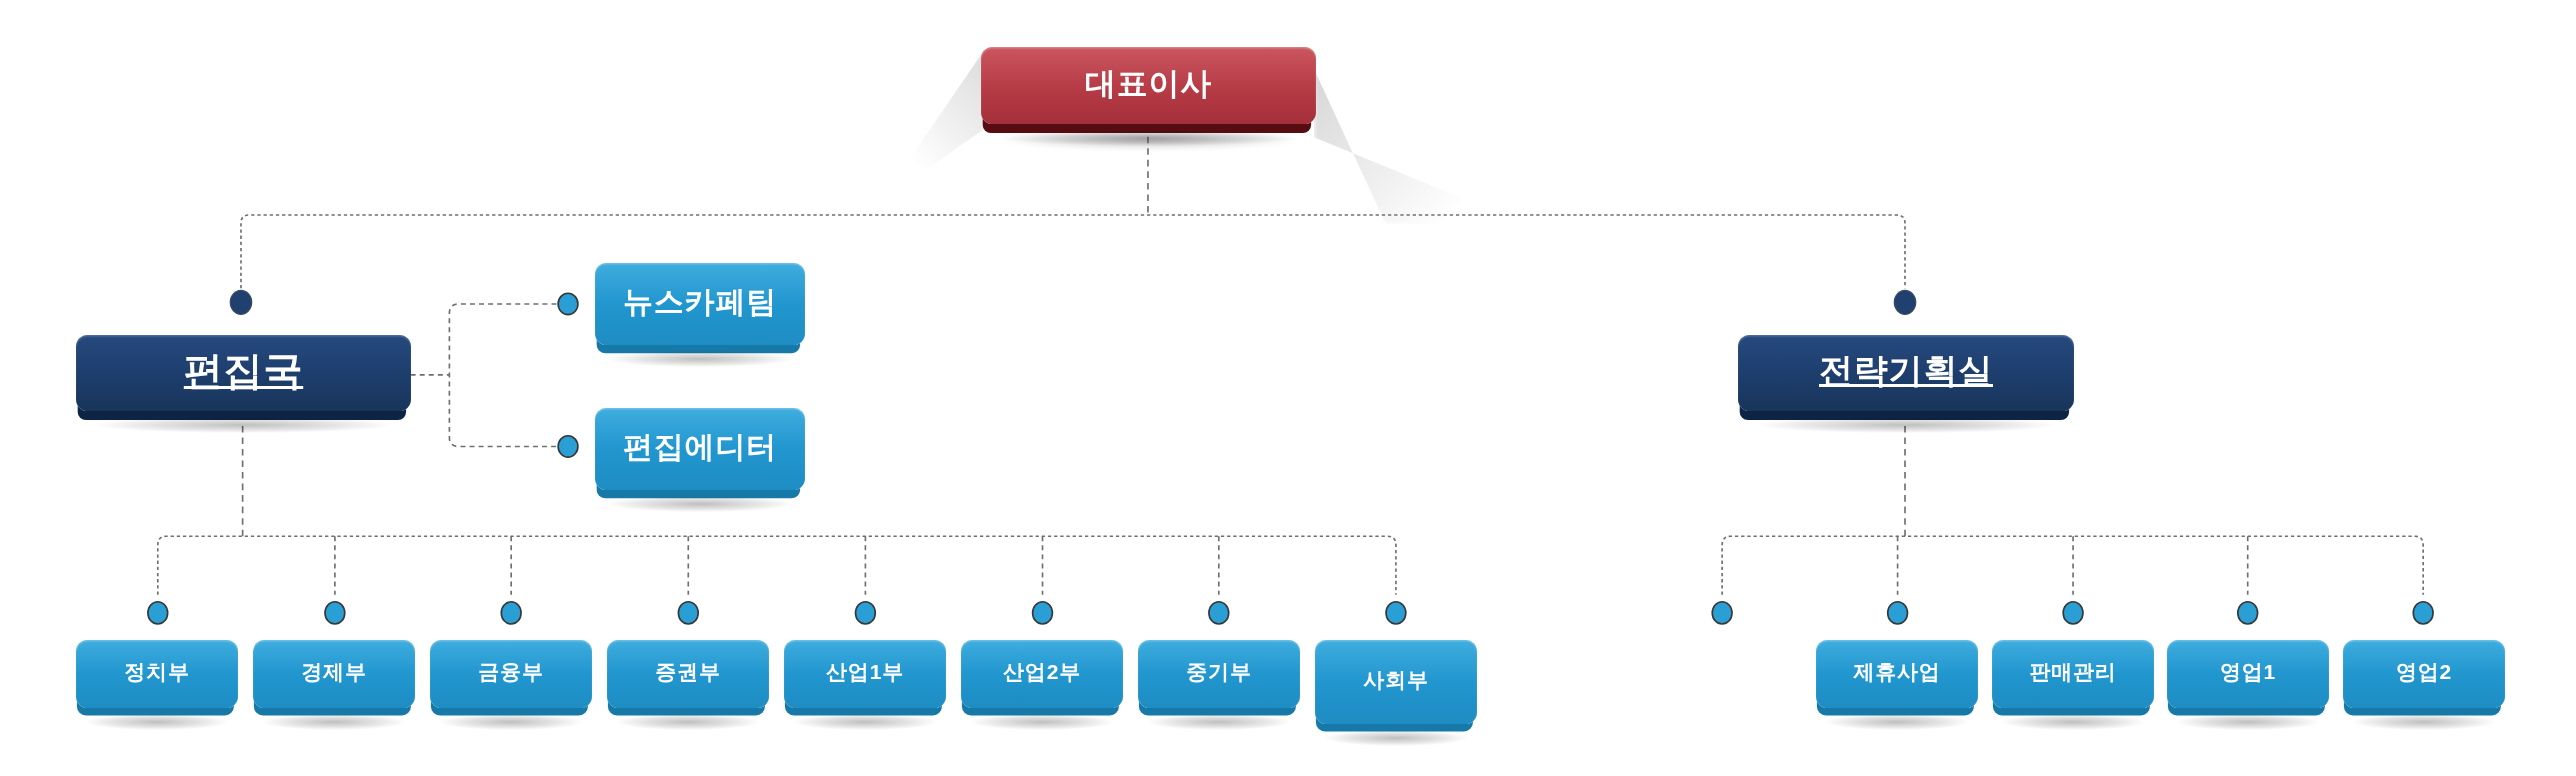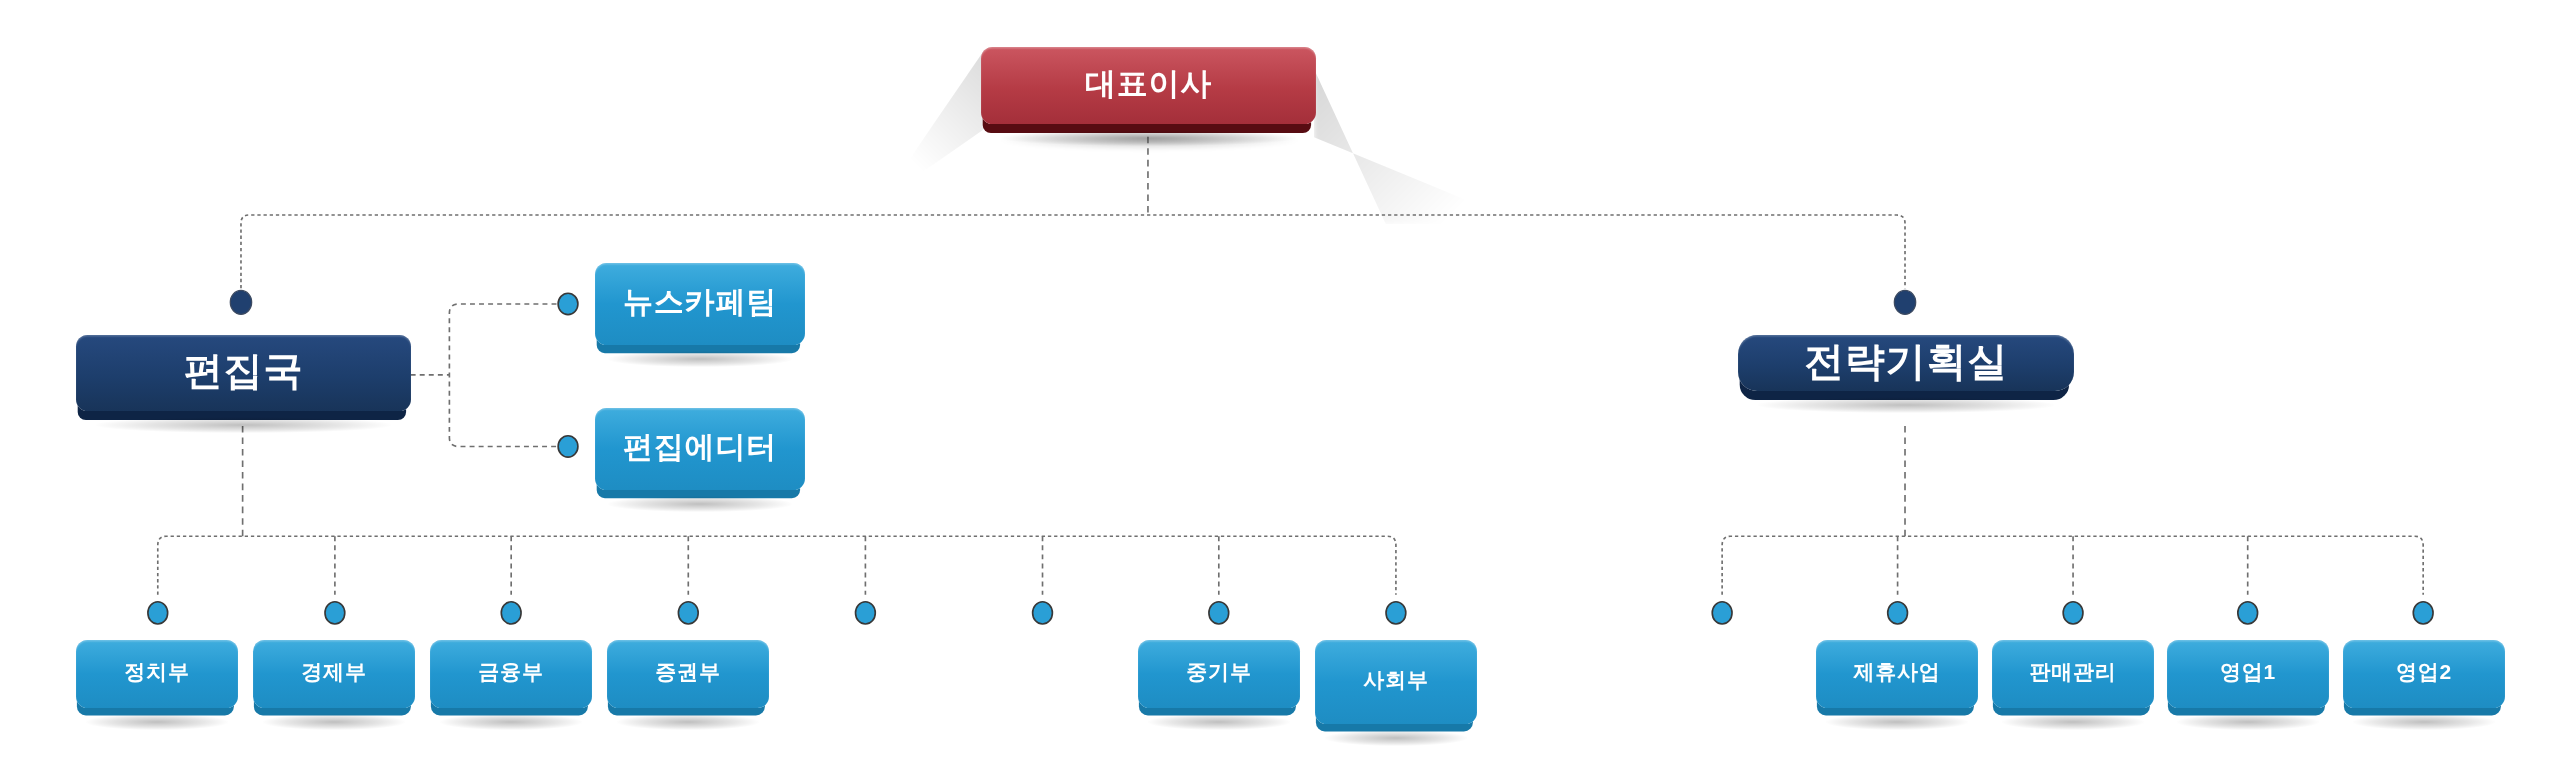--- a/index.html
+++ b/index.html
@@ -31,20 +31,21 @@
     background:radial-gradient(ellipse at center,rgba(0,0,0,0.25) 0%,rgba(0,0,0,0.10) 45%,rgba(0,0,0,0) 72%);
     z-index:-1;
   }
   .red{
     background:linear-gradient(180deg,#cb5660 0%,#b53b45 55%,#a42f3a 100%);
     box-shadow:-1.6px 12.4px 0 -3.3px #570c12, inset 0 1.6px 1.6px rgba(255,255,255,0.28);
   }
   .navy{
     background:linear-gradient(180deg,#26497e 0%,#1d3e6c 55%,#183459 100%);
     box-shadow:-1.6px 12.4px 0 -3.3px #0e2445, inset 0 1.6px 1.6px rgba(255,255,255,0.22);
+    text-decoration:underline;
   }
   .blue{
     background:linear-gradient(180deg,#3fadde 0%,#2196cf 50%,#1e8dc3 100%);
     box-shadow:-1.6px 11.5px 0 -3.3px #1779a8, inset 0 1.6px 1.6px rgba(255,255,255,0.25);
   }
   .blue-sm{
     background:linear-gradient(180deg,#3fadde 0%,#2196cf 50%,#1e8dc3 100%);
     box-shadow:-1.6px 10px 0 -2.5px #1779a8, inset 0 1.6px 1.6px rgba(255,255,255,0.25);
   }
   
@@ -123,35 +124,41 @@
     <span class="lbl">편집국</span>
   </div>
 
   <div class="node blue fz-staff" style="left:595px;top:263px;width:210px;height:82px;">
     <span class="lbl">뉴스카페팀</span>
   </div>
   <div class="node blue fz-staff" style="left:595px;top:408px;width:210px;height:82px;">
     <span class="lbl">편집에디터</span>
   </div>
 
-  <div class="node navy fz-head" style="left:1738px;top:335px;width:336px;height:56px;font-size:40px;border-radius:19px;">
+  <div class="node navy fz-head" style="left:1738px;top:335px;width:336px;height:76px;font-size:34px;">
     <span class="lbl">전략기획실</span>
   </div>
 
   <div class="node blue-sm fz-dept" style="left:76px;top:640px;width:162px;height:68px;">
     <span class="lbl">정치부</span>
   </div>
   <div class="node blue-sm fz-dept" style="left:253px;top:640px;width:162px;height:68px;">
     <span class="lbl">경제부</span>
   </div>
   <div class="node blue-sm fz-dept" style="left:430px;top:640px;width:162px;height:68px;">
     <span class="lbl">금융부</span>
   </div>
   <div class="node blue-sm fz-dept" style="left:607px;top:640px;width:162px;height:68px;">
     <span class="lbl">증권부</span>
+  </div>
+  <div class="node blue-sm fz-dept" style="left:784px;top:640px;width:162px;height:68px;">
+    <span class="lbl">산업1부</span>
+  </div>
+  <div class="node blue-sm fz-dept" style="left:961px;top:640px;width:162px;height:68px;">
+    <span class="lbl">산업2부</span>
   </div>
   <div class="node blue-sm fz-dept" style="left:1138px;top:640px;width:162px;height:68px;">
     <span class="lbl">중기부</span>
   </div>
   <div class="node blue-sm fz-dept" style="left:1315px;top:640px;width:162px;height:84px;">
     <span class="lbl">사회부</span>
   </div>
 
   <div class="node blue-sm fz-dept" style="left:1816px;top:640px;width:162px;height:68px;">
     <span class="lbl">제휴사업</span>

